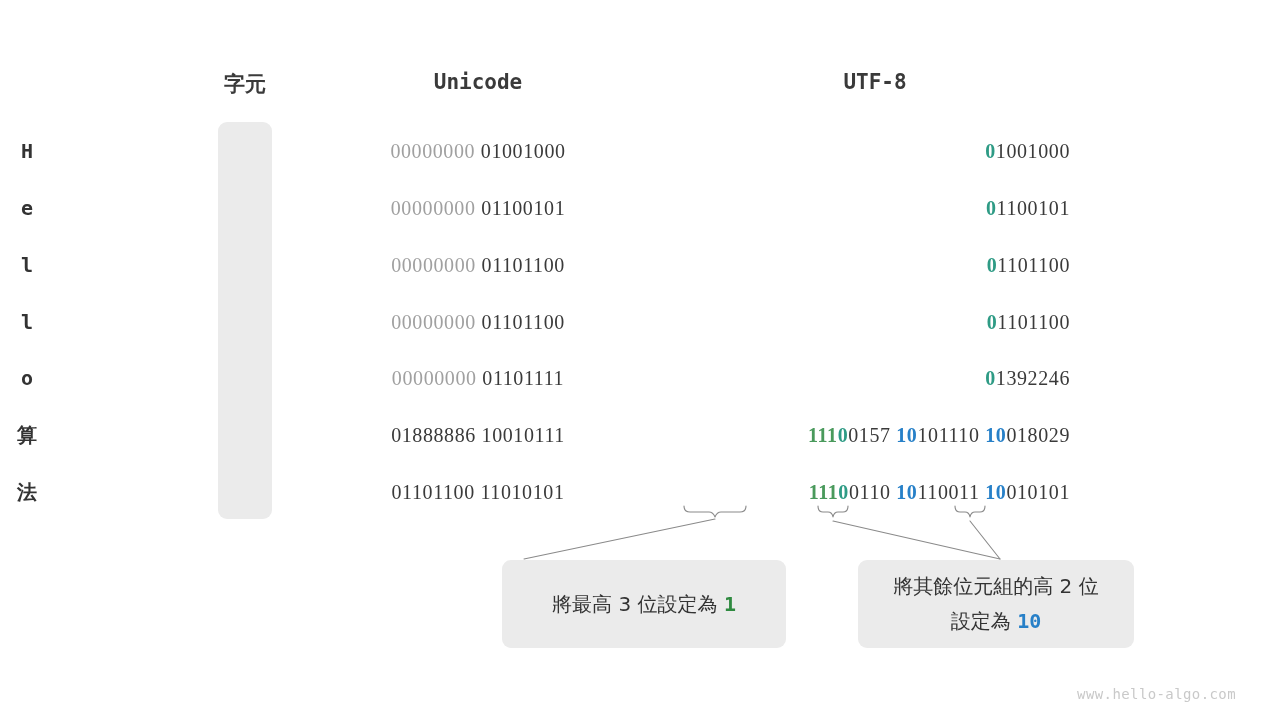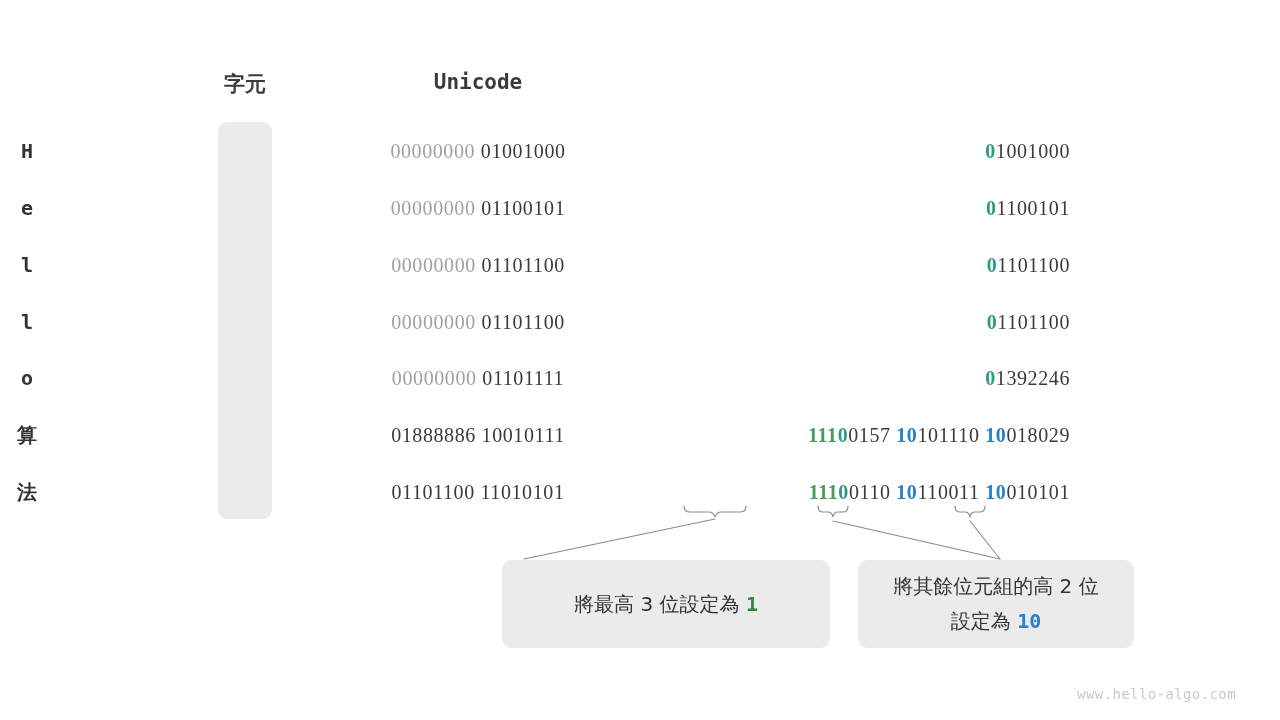--- a/index.html
+++ b/index.html
@@ -70,21 +70,21 @@
     background: #ebebeb;
     border-radius: 9px;
     display: flex;
     flex-direction: column;
     align-items: center;
     justify-content: center;
     font-size: 20px;
     color: #333333;
     line-height: 35px;
   }
-  #note-1 { left: 502px; top: 560px; width: 328px; height: 88px; }
+  #note-1 { left: 502px; top: 560px; width: 284px; height: 88px; }
   #note-2 { left: 858px; top: 560px; width: 276px; height: 88px; }
   .note-line { white-space: nowrap; }
   .hl-green { color: #2f8a40; font-weight: bold;
               font-family: "DejaVu Sans Mono", monospace; }
   .hl-blue  { color: #2780c8; font-weight: bold;
               font-family: "DejaVu Sans Mono", monospace; }
 
   
   #connectors {
     position: absolute;
@@ -103,20 +103,21 @@
     letter-spacing: 0.4px;
   }
 </style>
 </head>
 <body>
 
 <div id="stage">
 
   <div class="hdr" id="hdr-char">字元</div>
   <div class="hdr" id="hdr-uni">Unicode</div>
+  <div class="hdr" id="hdr-utf">UTF-8</div>
 
   <div id="char-col"></div>
 
   <div class="char-cell" style="top:138px">H</div>
   <div class="char-cell" style="top:195px">e</div>
   <div class="char-cell" style="top:252px">l</div>
   <div class="char-cell" style="top:309px">l</div>
   <div class="char-cell" style="top:365px">o</div>
   <div class="char-cell" style="top:422px">算</div>
   <div class="char-cell" style="top:479px">法</div>

